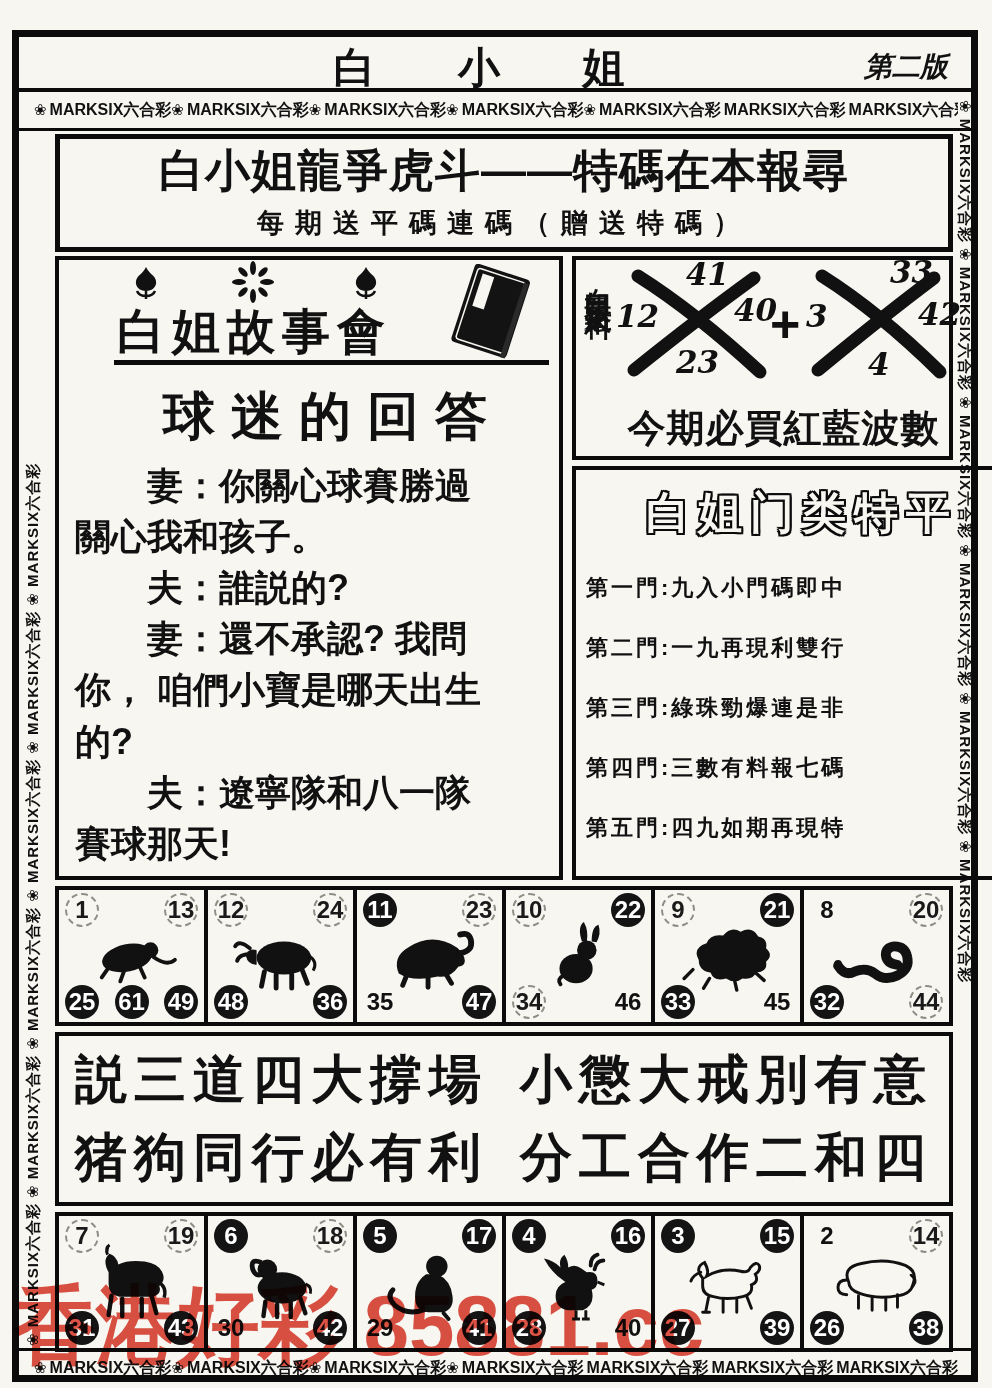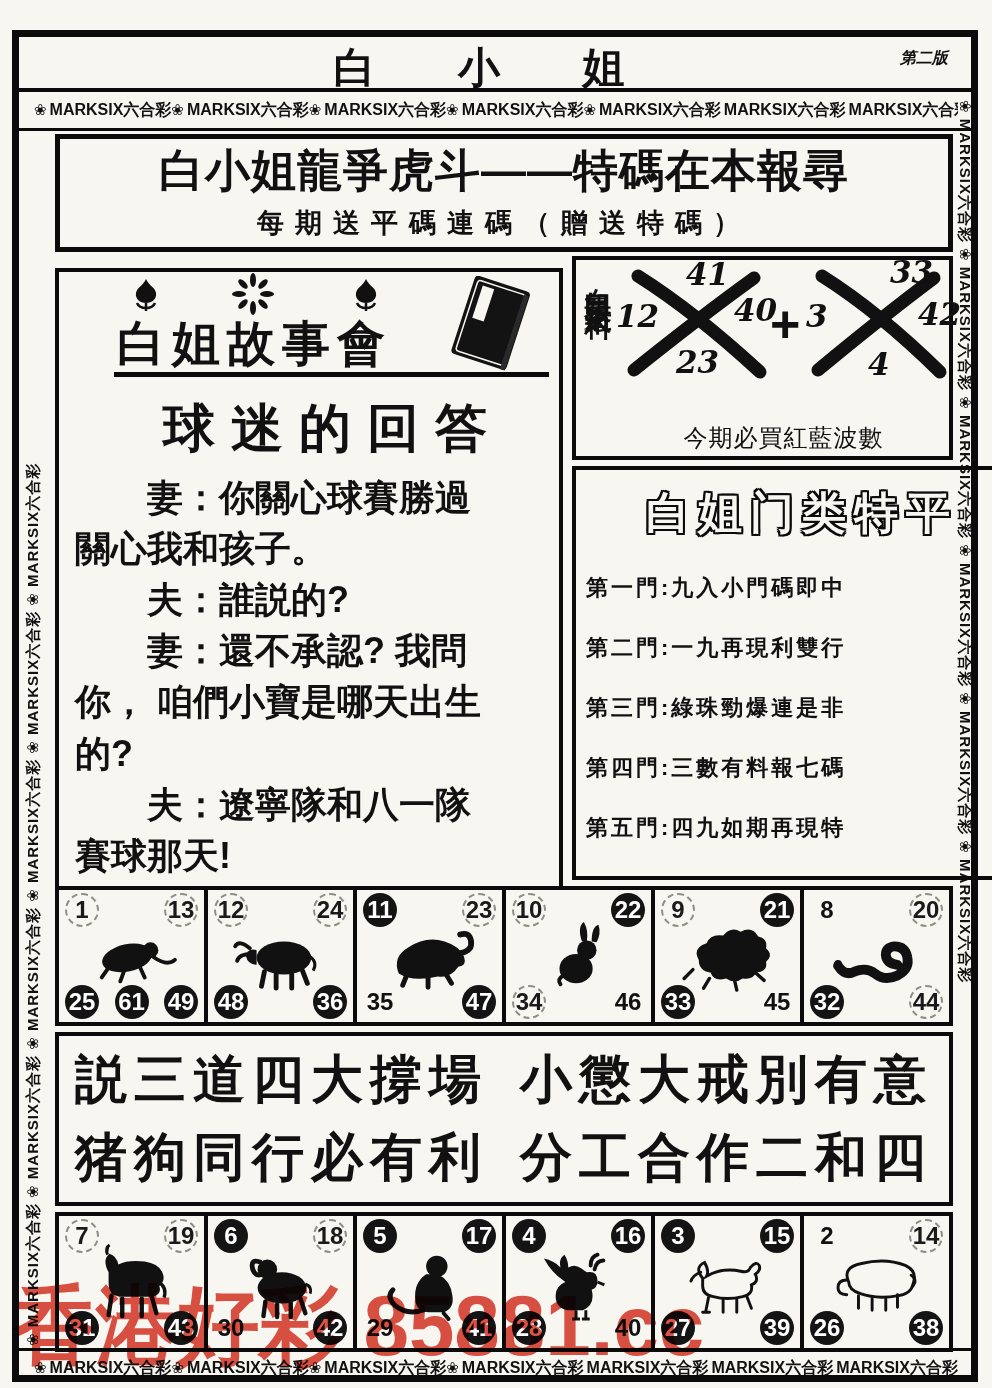--- a/index.html
+++ b/index.html
@@ -4,21 +4,21 @@
 <style>
   * { margin:0; padding:0; box-sizing:border-box; }
   html,body { width:992px; }
   body { font-family:"Liberation Sans","DejaVu Sans",sans-serif; background:#efeeea; }
   .page { position:relative; width:992px; height:1388px; background:#f7f6f1; color:#111; overflow:hidden; }
 
   .frame { position:absolute; left:12px; top:30px; width:966px; height:1352px; border:7px solid #0b0b0b; }
 
   .masthead-title { position:absolute; top:40px; left:0; width:100%; text-align:center;
     font-size:42px; font-weight:700; letter-spacing:34px; font-family:"DejaVu Serif","Liberation Serif",serif; }
-  .edition { position:absolute; top:48px; right:44px; font-size:16px; font-style:italic;
+  .edition { position:absolute; top:48px; right:44px; font-size:28px; font-style:italic;
     font-family:"Liberation Serif","DejaVu Serif",serif; font-weight:600; }
 
   .rule { position:absolute; left:19px; width:952px; background:#0b0b0b; }
   .rule-1 { top:88px; height:4px; }
   .rule-2 { top:128px; height:3px; }
   .rule-3 { top:1348px; height:3px; }
 
   .hstrip { position:absolute; left:34px; width:924px; height:32px; display:flex;
     justify-content:space-between; align-items:center; font-size:16px; font-weight:700; white-space:nowrap; overflow:hidden; }
   .hstrip-top { top:94px; }
@@ -28,21 +28,21 @@
 
   .vstrip { position:absolute; white-space:nowrap; font-size:15px; font-weight:700; letter-spacing:1px; }
   .vstrip-left  { left:24px;  top:1346px; transform-origin:0 0; transform:rotate(-90deg); }
   .vstrip-right { left:974px; top:100px;  transform-origin:0 0; transform:rotate(90deg); }
 
   .headline-box { position:absolute; left:55px; top:134px; width:898px; height:118px;
     border:5px solid #0b0b0b; text-align:center; }
   .headline-main { margin-top:2px; font-size:45px; font-weight:900; letter-spacing:1px; }
   .headline-sub { margin-top:4px; font-size:27px; font-weight:900; letter-spacing:11px; }
 
-  .story-box { position:absolute; left:55px; top:268px; width:508px; height:624px; border:4px solid #0b0b0b; }
+  .story-box { position:absolute; left:55px; top:256px; width:508px; height:624px; border:4px solid #0b0b0b; }
   .story-header { position:relative; height:106px; }
   .tulip { position:absolute; top:6px; }
   .tulip-1 { left:72px; } .tulip-2 { left:292px; }
   .starburst { position:absolute; left:172px; top:0px; }
   .story-header-text { position:absolute; left:58px; top:40px; font-size:48px; font-weight:900; letter-spacing:7px; }
   .story-underline { position:absolute; left:55px; right:10px; top:100px; height:5px; background:#0b0b0b; }
   .book { position:absolute; right:20px; top:4px; }
   .story-title { margin:16px 0 8px 104px; font-size:52px; font-weight:800; letter-spacing:16px; }
   .story-lines { padding:0 8px 0 16px; font-size:36px; font-weight:600; line-height:1.42; }
 
@@ -51,21 +51,21 @@
     letter-spacing:5px; padding:6px 2px 0 4px; }
   .tips-main { position:relative; flex:1; }
   .cross { position:absolute; }
   .cross-1 { left:2px; top:2px; width:152px; height:122px; }
   .cross-2 { left:188px; top:2px; width:146px; height:122px; }
   .cross svg { position:absolute; left:0; top:0; }
   .cross .hnum { position:absolute; font-family:"DejaVu Serif","Liberation Serif",serif;
     font-style:italic; font-weight:700; font-size:31px; }
   .plus { position:absolute; left:152px; top:34px; font-size:52px; font-weight:900; }
   .tips-bottom { position:absolute; left:0; bottom:2px; width:100%; text-align:center;
-    font-size:24px; font-weight:400; letter-spacing:1px; }
+    font-size:38px; font-weight:700; letter-spacing:1px; }
 
   .gates-box { position:absolute; left:572px; top:466px; width:460px; height:414px; border:4px solid #0b0b0b; }
   .gates-header { margin-top:14px; text-align:center; font-size:44px; font-weight:900; letter-spacing:8px; color:#f7f6f1;
     text-shadow:2px 0 #0b0b0b,-2px 0 #0b0b0b,0 2px #0b0b0b,0 -2px #0b0b0b,2px 2px #0b0b0b,-2px -2px #0b0b0b,2px -2px #0b0b0b,-2px 2px #0b0b0b; }
   .gate-line { margin:30px 0 0 10px; font-size:22px; font-weight:600; letter-spacing:3px; white-space:nowrap; overflow:hidden; }
 
   .zodiac-row { position:absolute; left:55px; width:898px; display:flex; border:4px solid #0b0b0b; background:#f7f6f1; }
   .zodiac-row-1 { top:886px; height:140px; }
   .zodiac-row-2 { top:1212px; height:140px; }
   .zcell { flex:1; border-right:4px solid #0b0b0b; display:flex; flex-direction:column; justify-content:space-between; padding:3px 6px; position:relative; }

